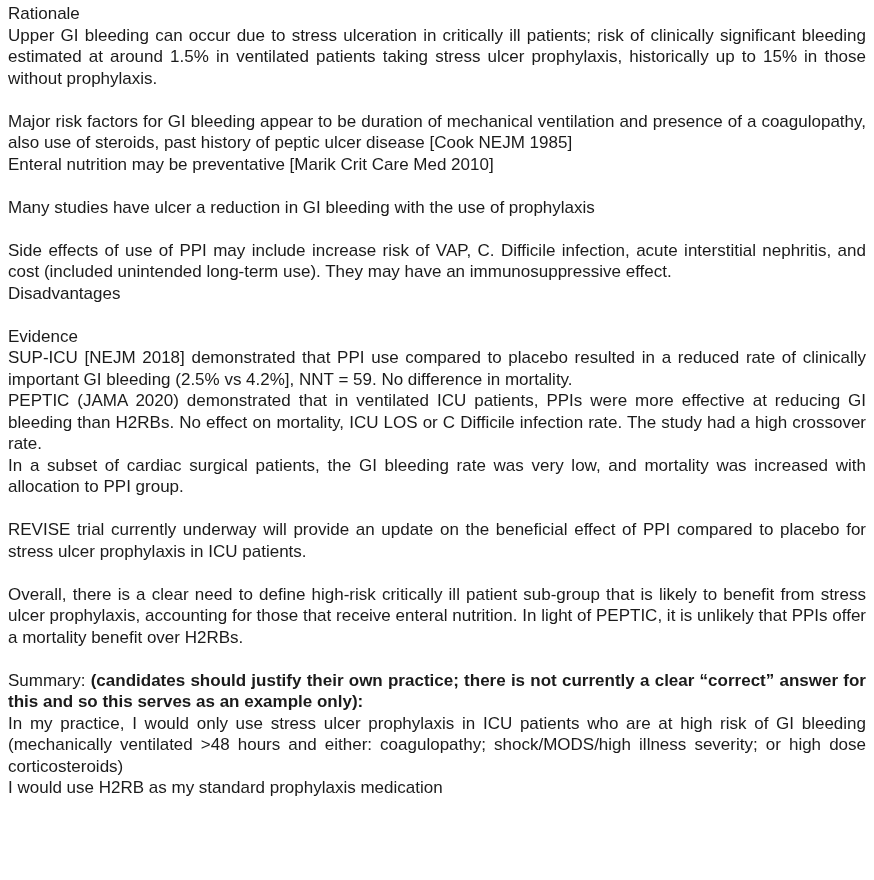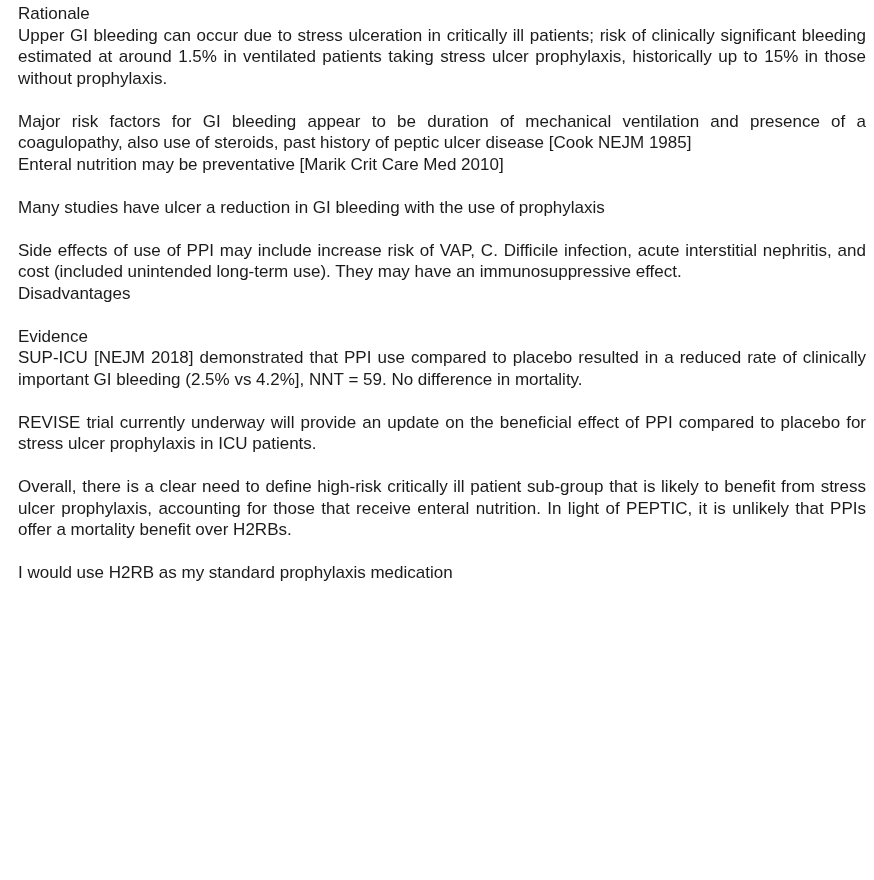--- a/index.html
+++ b/index.html
@@ -10,21 +10,21 @@
     width: 874px;
     height: 880px;
     background: #ffffff;
     color: #1b1b1b;
     font-family: "Liberation Sans", "DejaVu Sans", sans-serif;
     font-size: 17px;
     line-height: 21.5px;
     overflow: hidden;
   }
   .doc {
-    padding: 3px 8px 0 18px;
+    padding: 3px 8px 0 8px;
   }
   .block {
     margin: 0 0 21.5px 0;
   }
   .block:last-child {
     margin-bottom: 0;
   }
   .line {
     margin: 0;
     text-align: justify;
@@ -53,27 +53,31 @@
   </section>
 
   <section class="block">
     <p class="line">Side effects of use of PPI may include increase risk of VAP, C. Difficile infection, acute interstitial nephritis, and cost (included unintended long-term use). They may have an immunosuppressive effect.</p>
     <p class="line">Disadvantages</p>
   </section>
 
   <section class="block">
     <p class="line">Evidence</p>
     <p class="line">SUP-ICU [NEJM 2018] demonstrated that PPI use compared to placebo resulted in a reduced rate of clinically important GI bleeding (2.5% vs 4.2%], NNT = 59.  No difference in mortality.</p>
+    <p class="line">PEPTIC (JAMA 2020) demonstrated that in ventilated ICU patients, PPIs were more effective at reducing GI bleeding than H2RBs. No effect on mortality, ICU LOS or C Difficile infection rate. The study had a high crossover rate.</p>
+    <p class="line">In a subset of cardiac surgical patients, the GI bleeding rate was very low, and mortality was increased with allocation to PPI group.</p>
   </section>
 
   <section class="block">
     <p class="line">REVISE trial currently underway will provide an update on the beneficial effect of PPI compared to placebo for stress ulcer prophylaxis in ICU patients.</p>
   </section>
 
   <section class="block">
     <p class="line">Overall, there is a clear need to define high-risk critically ill patient sub-group that is likely to benefit from stress ulcer prophylaxis, accounting for those that receive enteral nutrition.  In light of PEPTIC, it is unlikely that PPIs offer a mortality benefit over H2RBs.</p>
   </section>
 
   <section class="block">
+    <p class="line"><span>Summary: </span><strong>(candidates should justify their own practice; there is not currently a clear “correct” answer for this and so this serves as an example only):</strong></p>
+    <p class="line">In my practice, I would only use stress ulcer prophylaxis in ICU patients who are at high risk of GI bleeding (mechanically ventilated &gt;48 hours and either: coagulopathy; shock/MODS/high illness severity; or high dose corticosteroids)</p>
     <p class="line">I would use H2RB as my standard prophylaxis medication</p>
   </section>
 
 </main>
 
 </body></html>

